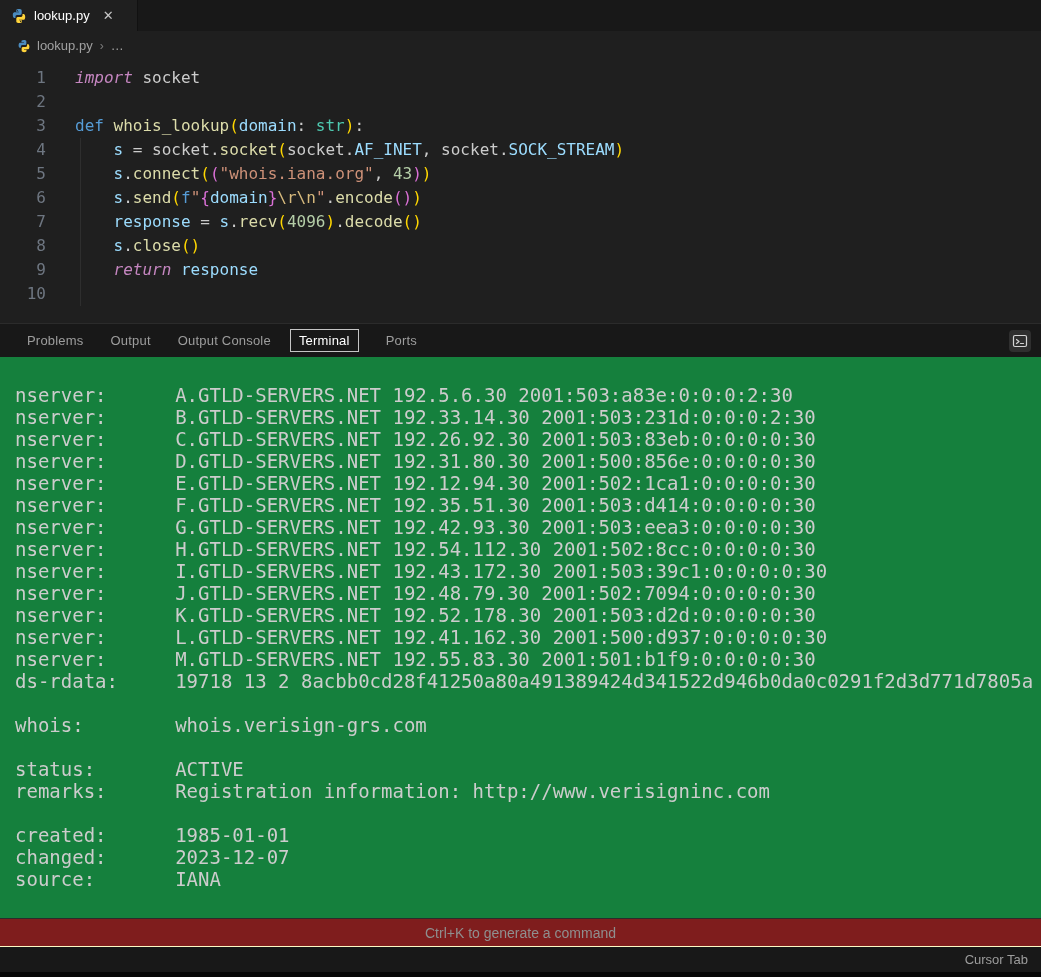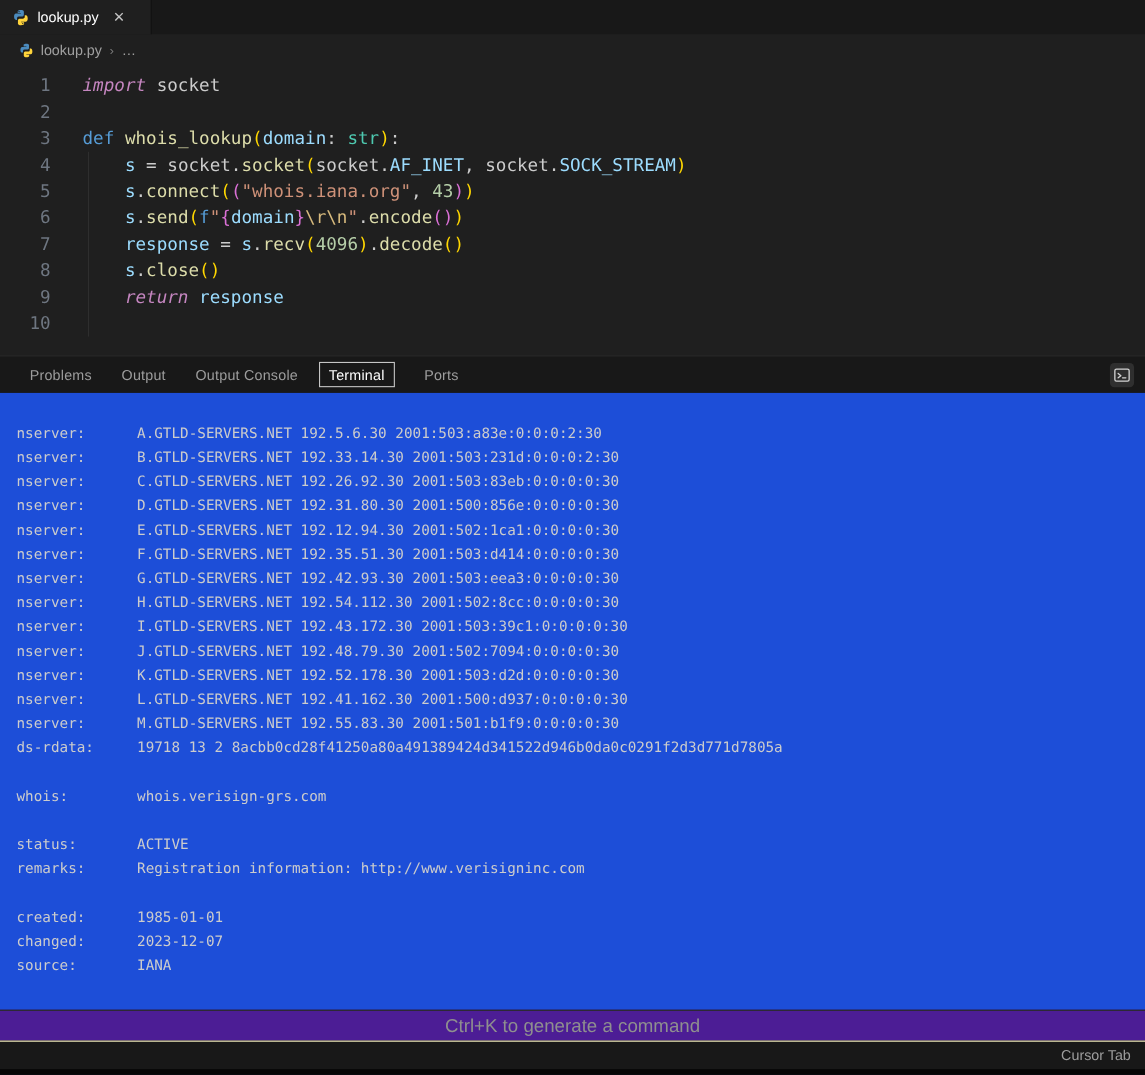--- a/index.html
+++ b/index.html
@@ -65,32 +65,32 @@
   .panel-tab.active {
     color:#fff; border:1px solid #c5c5c5; padding:3px 8px;
     margin-left:-8px; 
   }
   .panel-actions { position:absolute; right:10px; top:50%; transform:translateY(-50%); display:flex; }
   .terminal-launch-icon { width:22px; height:22px; display:flex; align-items:center; justify-content:center;
     background:#2f2f2f; border-radius:4px; cursor:pointer; }
   .terminal-launch-icon svg { width:16px; height:16px; display:block; }
 
   .terminal {
-    height:561px; background:#1d4ed8; overflow:hidden;
+    height:561px; background:#15803d; overflow:hidden;
     font-family:"DejaVu Sans Mono","Liberation Mono",monospace;
-    font-size:13px; line-height:22px; color:#cccccc;
+    font-size:19px; line-height:22px; color:#cccccc;
     padding:27px 0 0 15px; white-space:pre;
   }
   .term-line { height:22px; white-space:pre; }
 
   
   .hint-bar {
-    height:28px; background:#4c1d95; border-top:1px solid #2b2b2b;
+    height:28px; background:#7f1d1d; border-top:1px solid #2b2b2b;
     display:flex; align-items:center; justify-content:center;
-    font-size:17px; color:#8f8f8f;
+    font-size:14px; color:#8f8f8f;
   }
   .status-bar {
     height:26px; background:#181818; border-top:1px solid #fef9c3;
     display:flex; align-items:center; justify-content:flex-end;
     padding-right:13px; font-size:13px; color:#9d9d9d;
   }
   .bottom-strip { height:5px; background:#060606; }
 </style>
 </head>
 <body>

